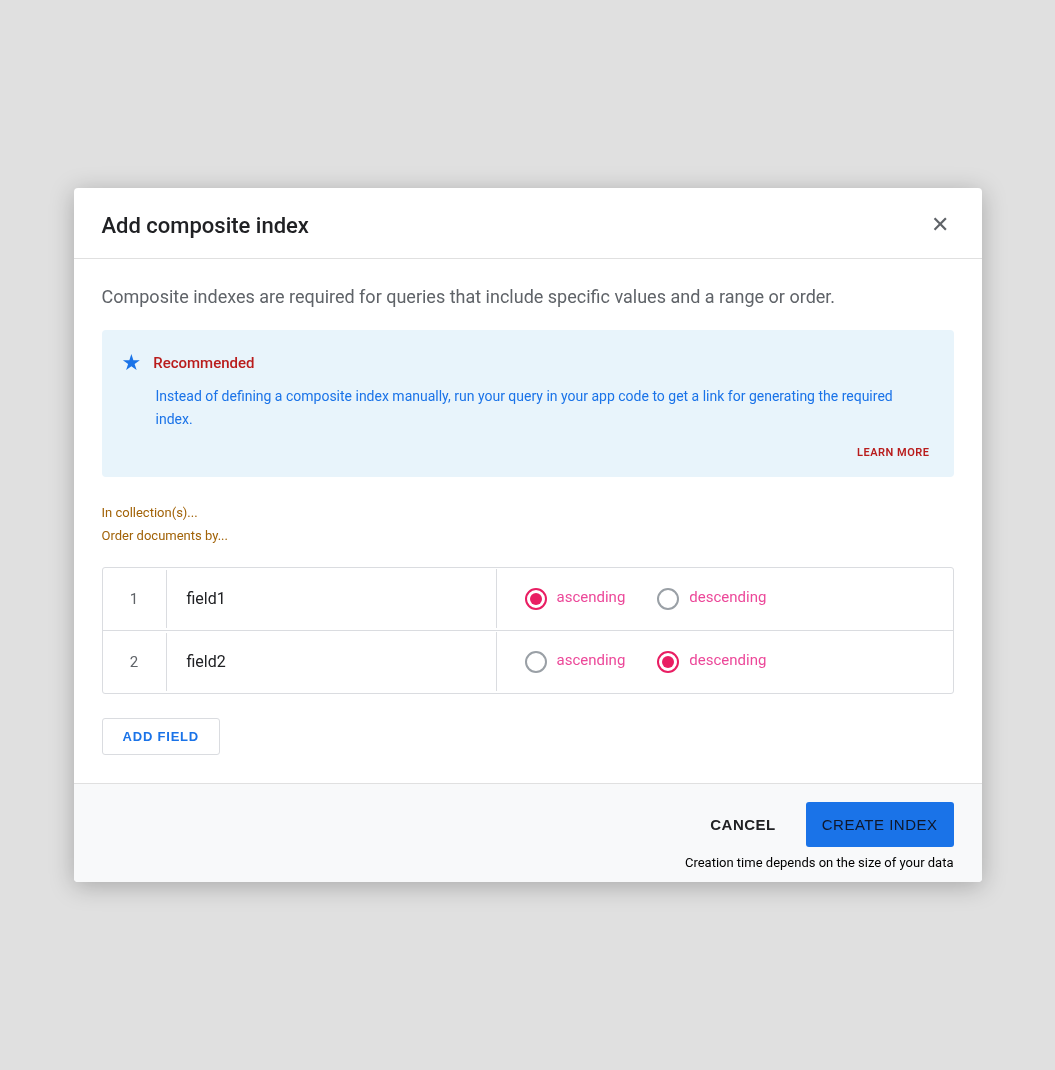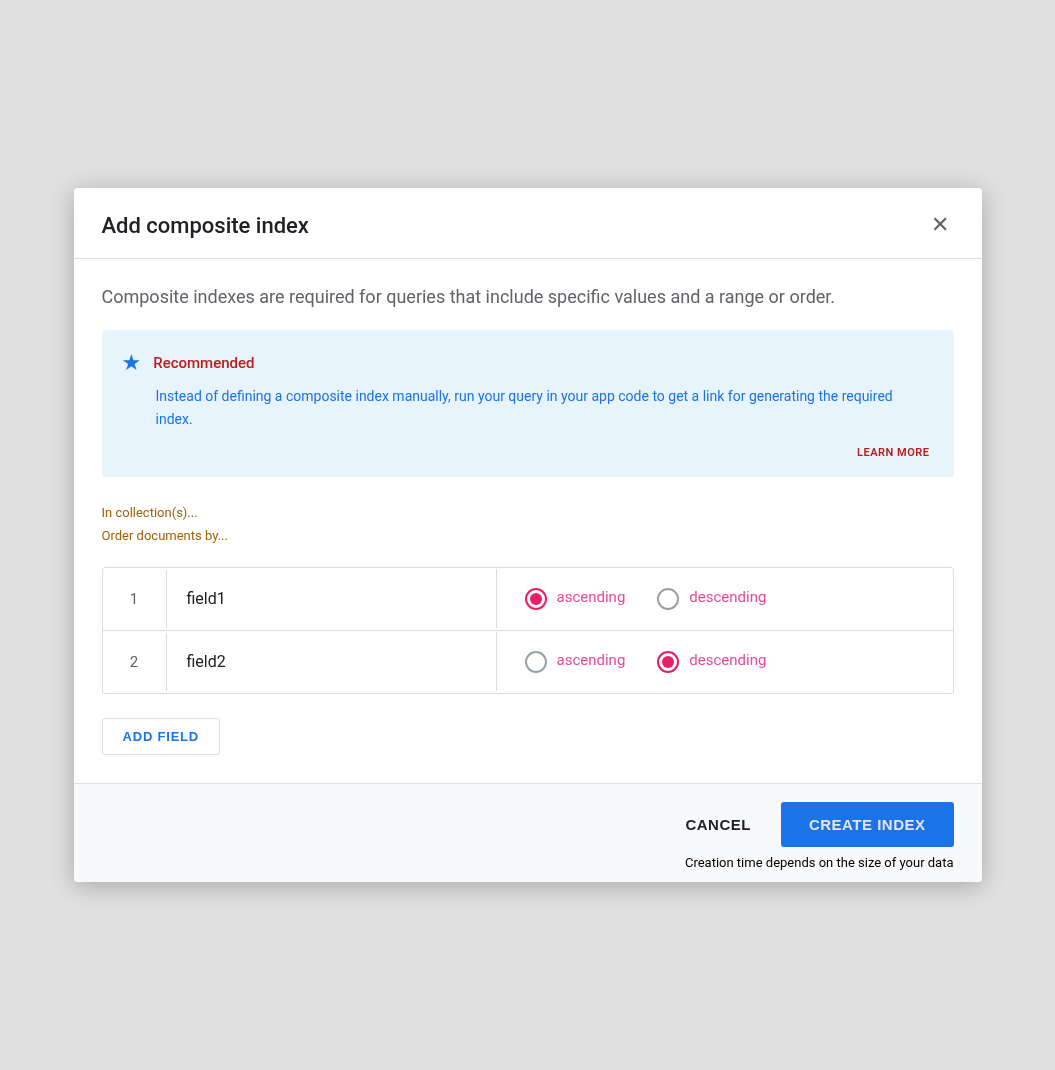--- a/index.html
+++ b/index.html
@@ -210,25 +210,25 @@
       font-size: 15px;
       font-weight: 600;
       letter-spacing: 0.5px;
       padding: 14px 24px;
       cursor: pointer;
       border-radius: 3px;
     }
     .create-btn {
       background: #1a73e8;
       border: none;
-      color: #e5e5e5;
-      font-size: 15px;
-      font-weight: 700;
+      color: #0f172a;
+      font-size: 15px;
+      font-weight: 400;
       letter-spacing: 0.5px;
-      padding: 14px 28px;
+      padding: 14px 16px;
       border-radius: 3px;
       cursor: pointer;
     }
     .footer-note {
       font-size: 13px;
       color: #000000;
     }
   </style>
 </head>
 <body>

